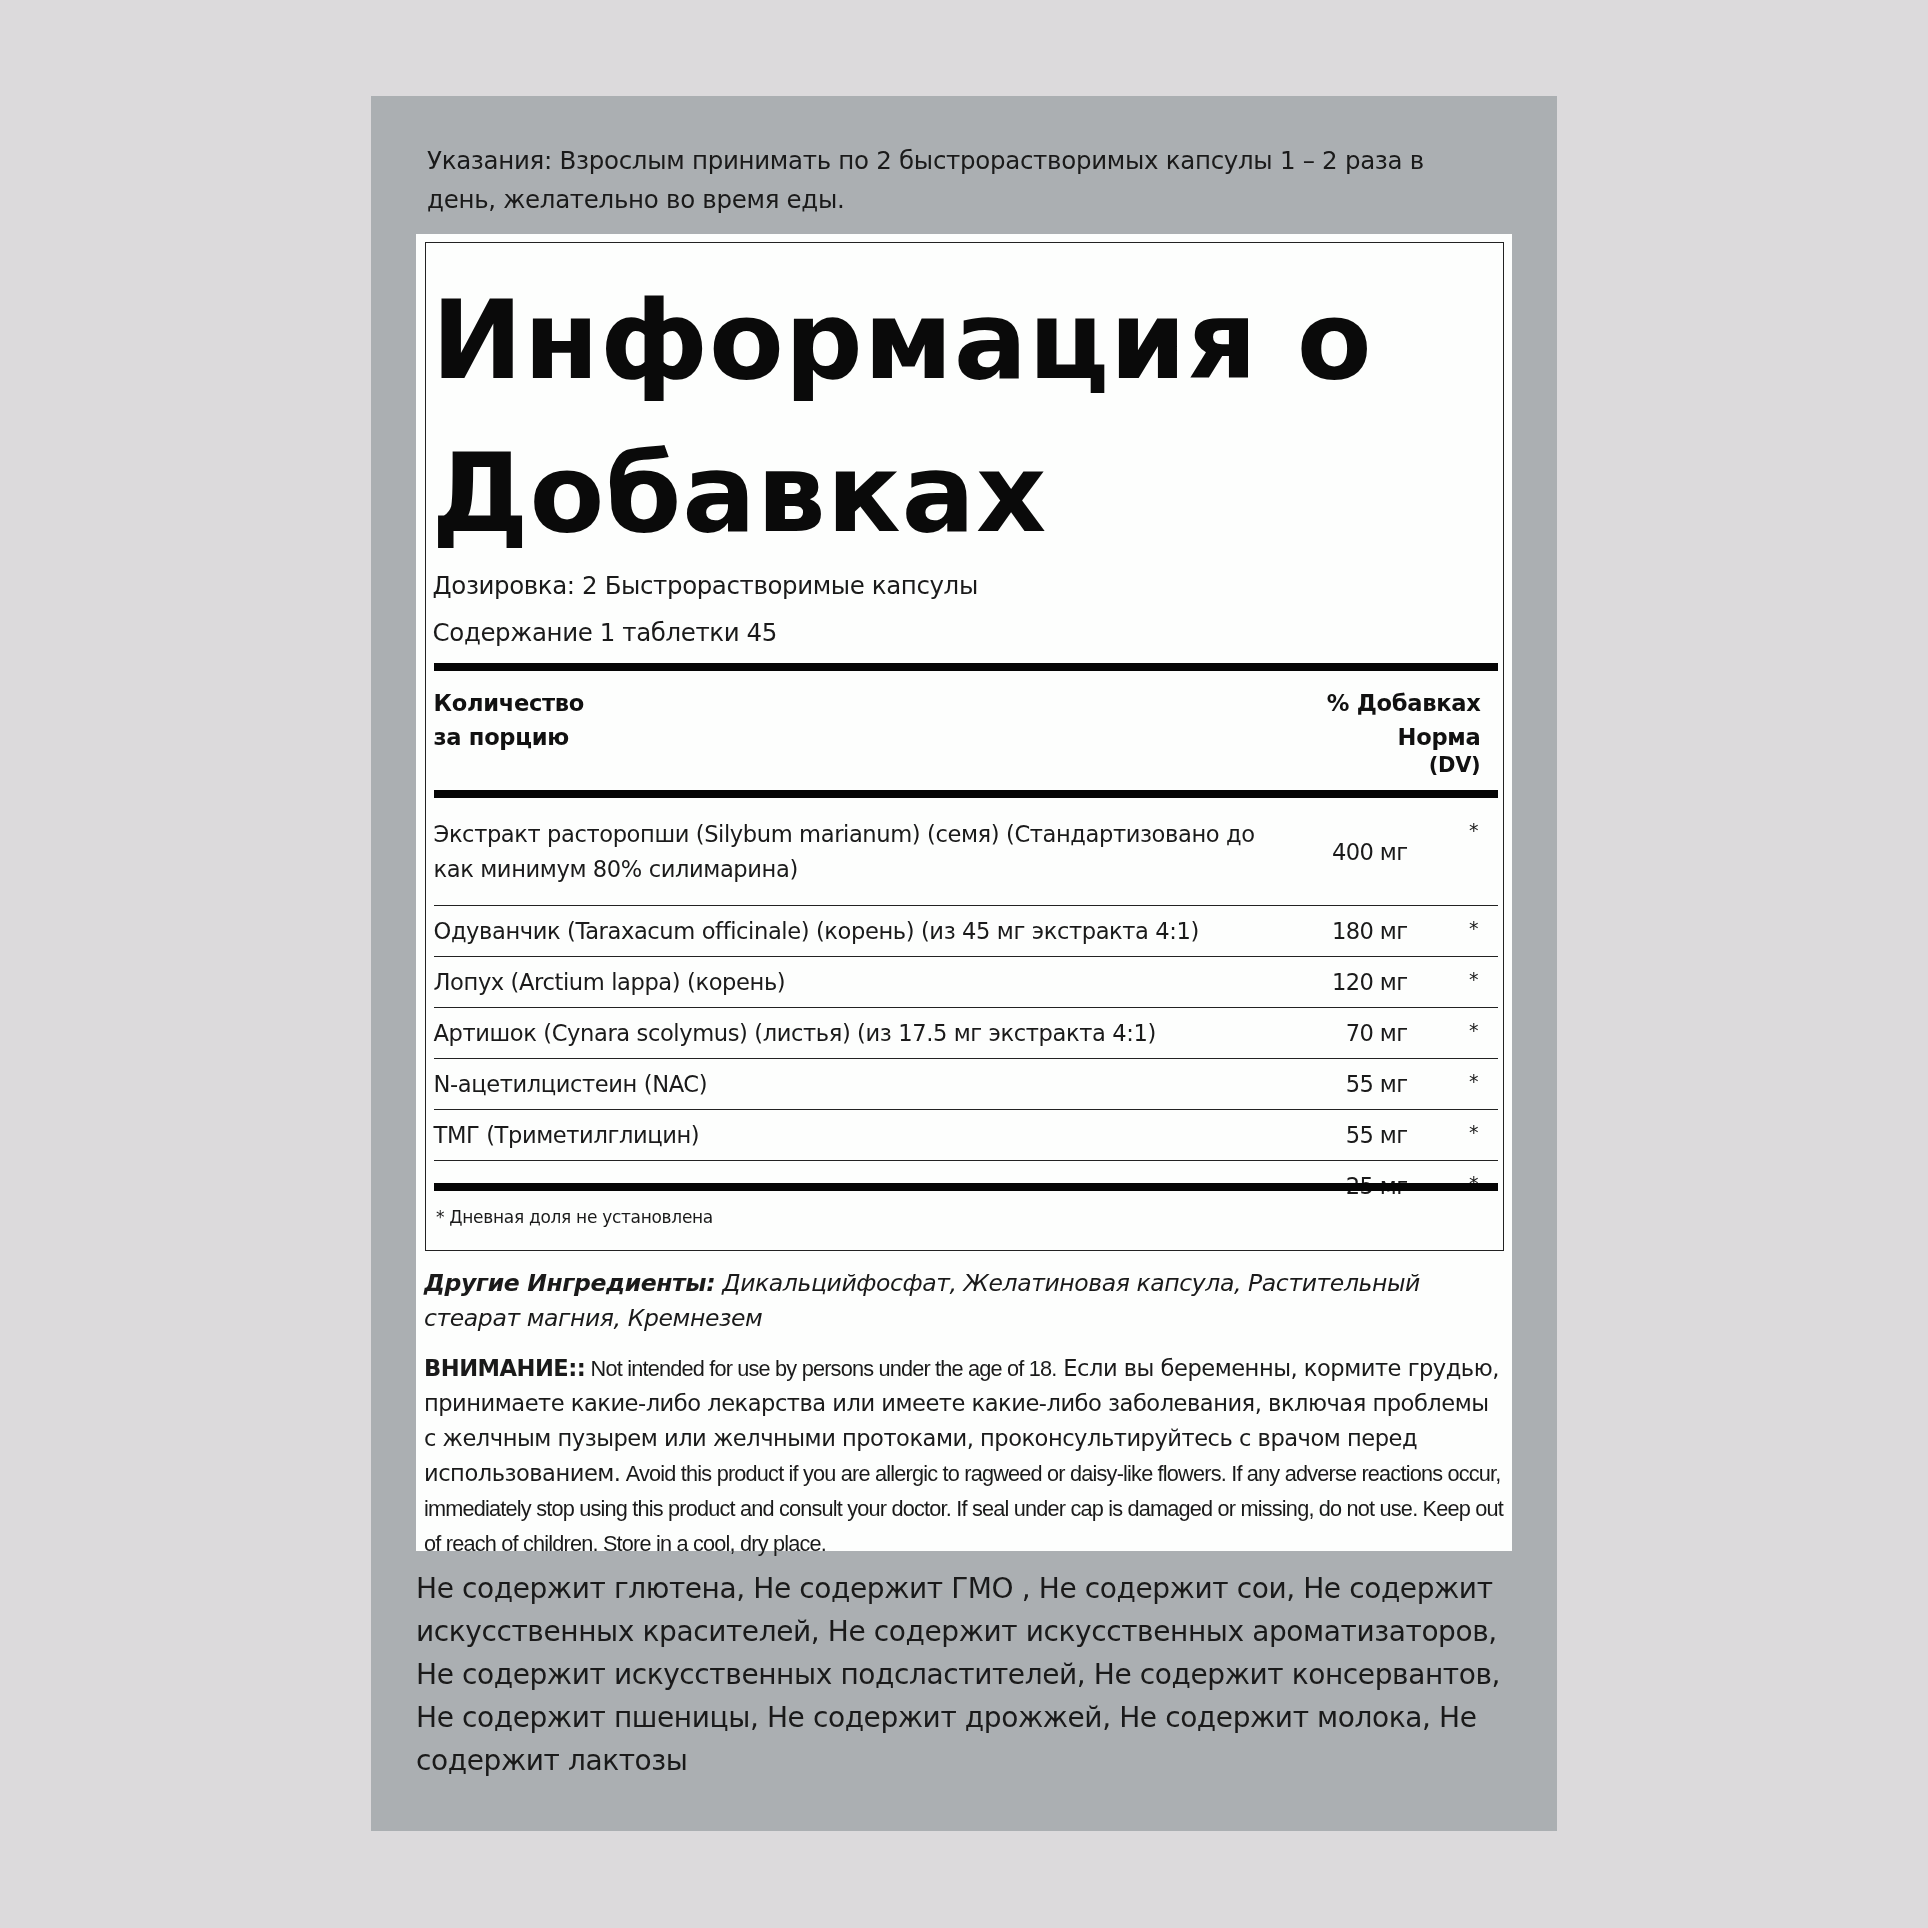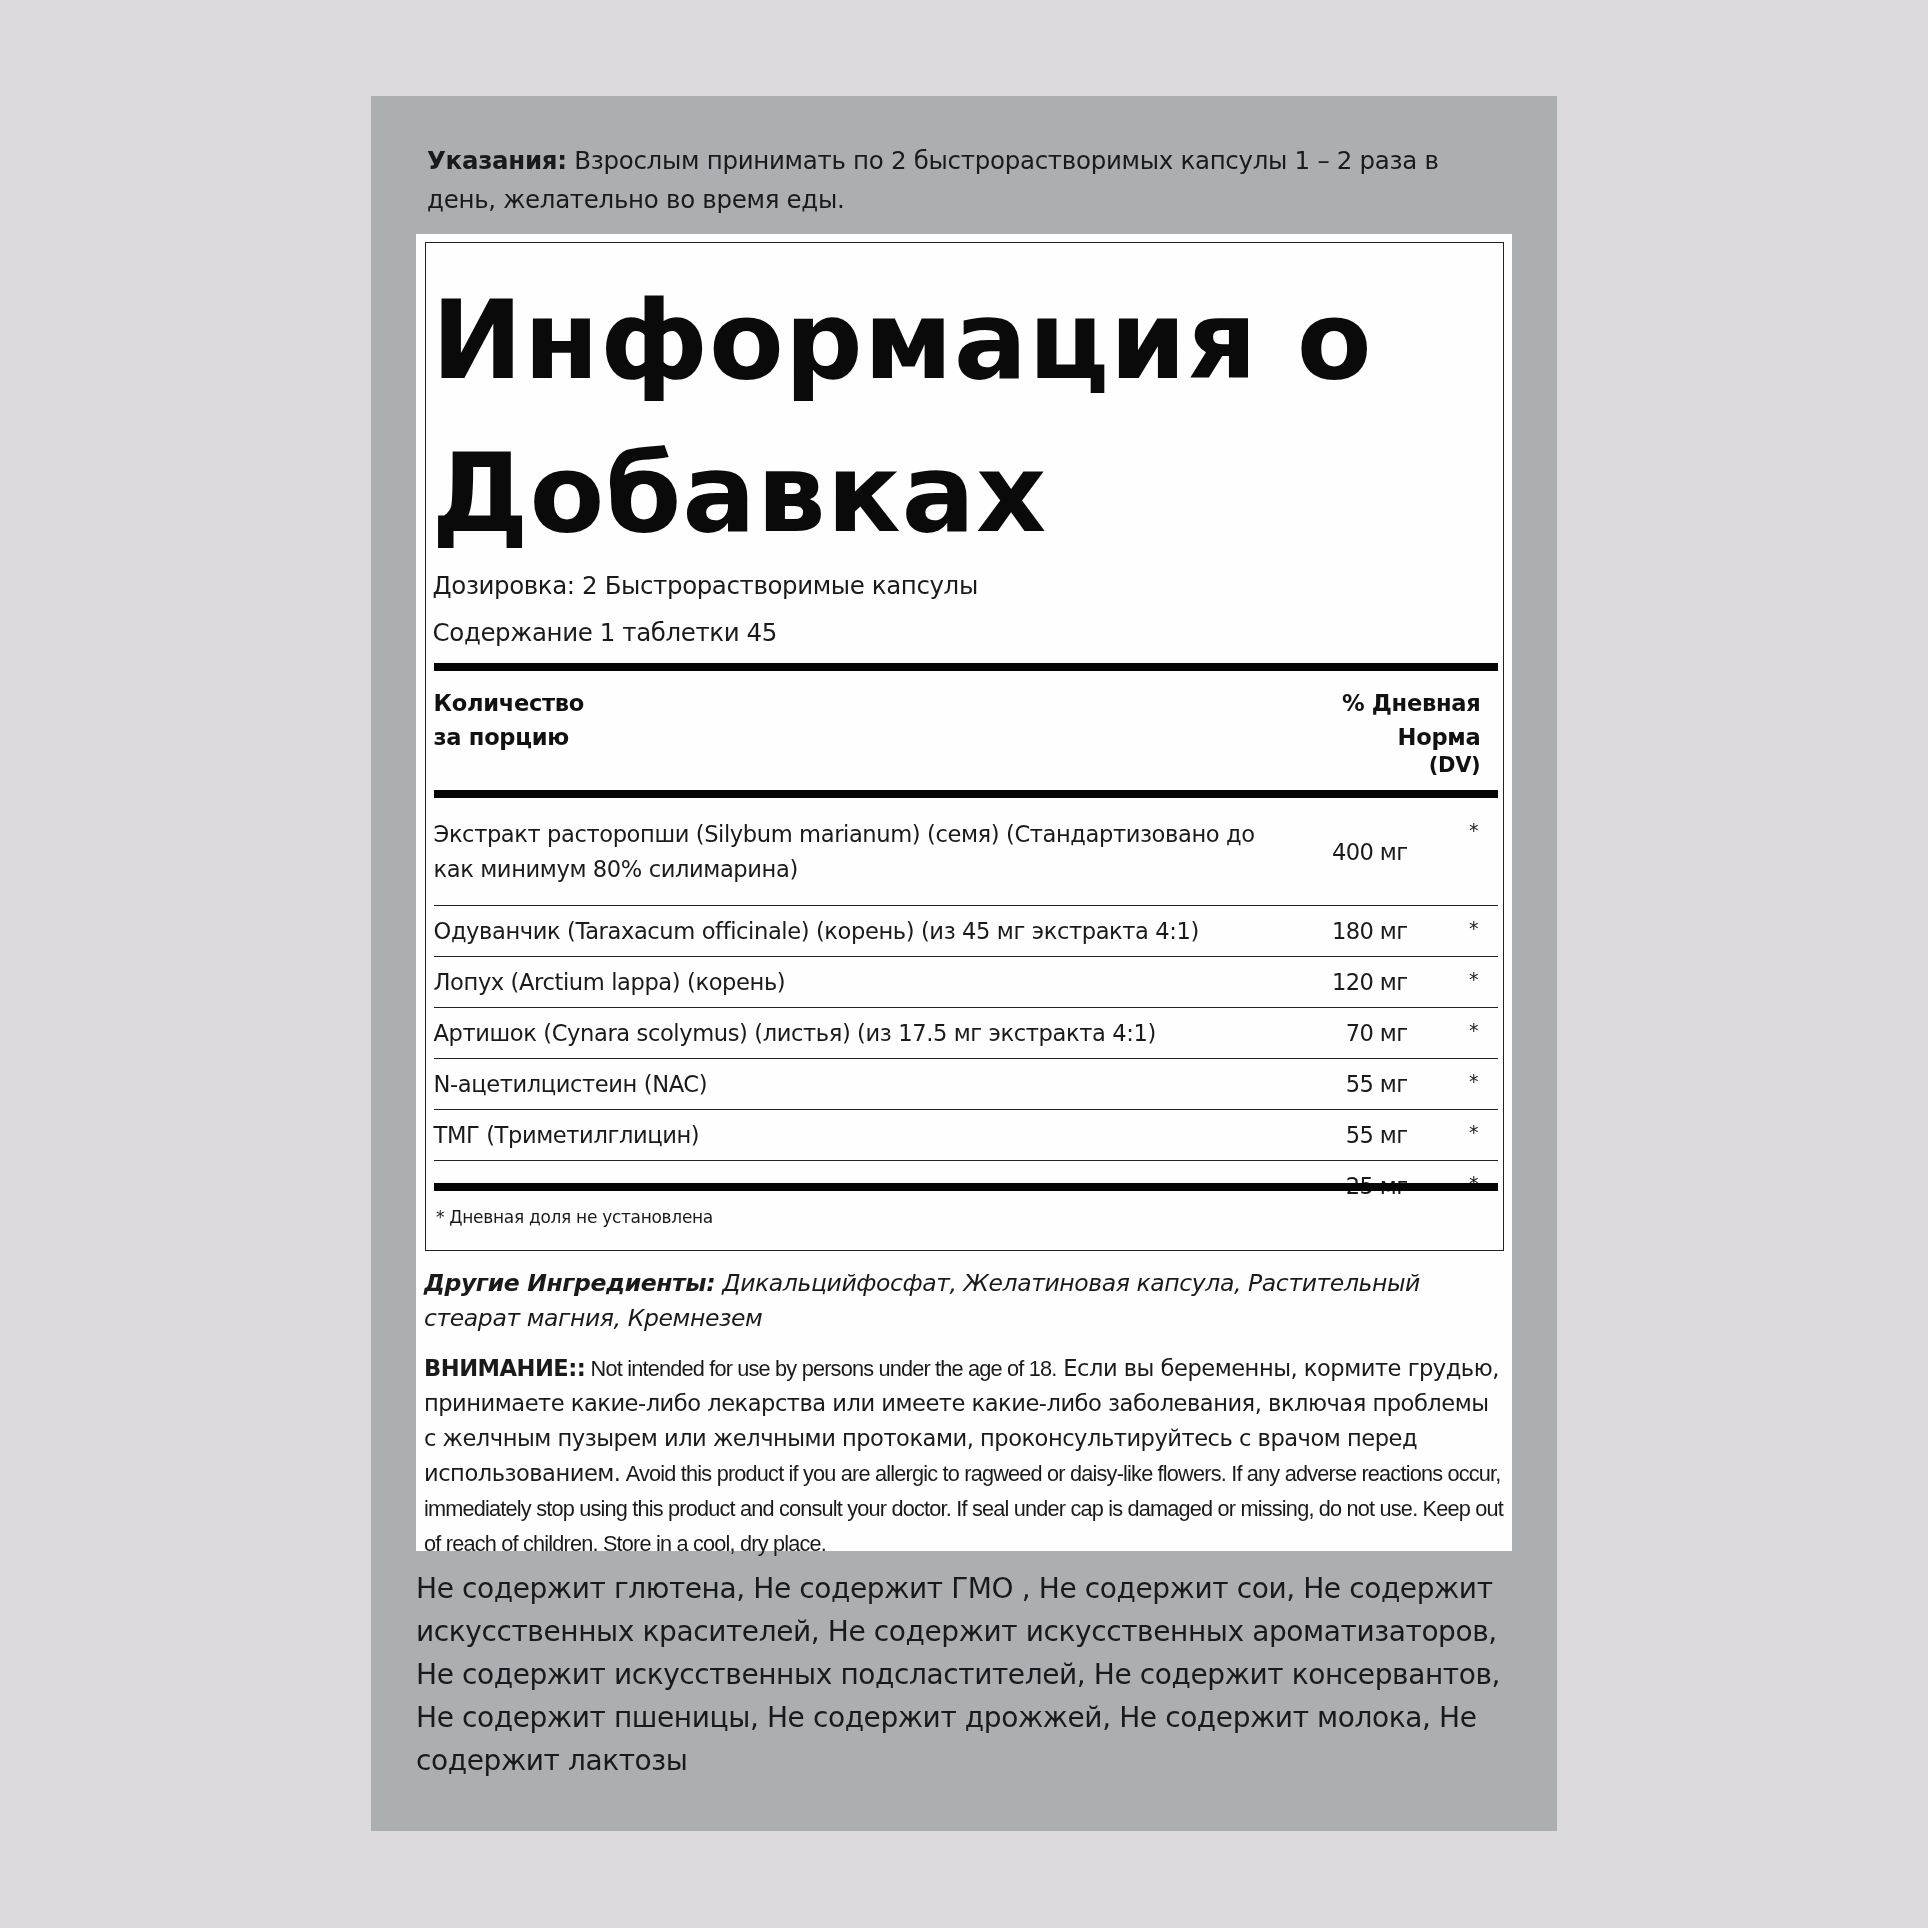--- a/index.html
+++ b/index.html
@@ -19,21 +19,21 @@
     }
     .directions {
       position: absolute;
       left: 427px; top: 141px;
       width: 1064px;
       font-size: 24.5px;
       line-height: 39px;
       color: #1a1a1a;
       letter-spacing: -0.3px;
     }
-    .directions b { font-weight: bold; }
+    .directions b { font-weight: normal; }
     .white-box {
       position: absolute;
       left: 416px; top: 234px;
       width: 1096px; height: 1317px;
       background: #fdfefd;
     }
     .facts {
       position: absolute;
       left: 425px; top: 242px;
       width: 1077px; height: 1007px;
@@ -161,21 +161,21 @@
   <div class="serving" style="top:328px;">Дозировка: 2 Быстрорастворимые капсулы</div>
   <div class="serving" style="top:375px;">Содержание 1 таблетки 45</div>
 
   <div class="thick-bar" style="top:420px;"></div>
 
   <div class="hdr-left">
     <div>Количество</div>
     <div>за порцию</div>
   </div>
   <div class="hdr-right">
-    <div>% Дневная</div>
+    <div>% Добавках</div>
     <div>Норма</div>
     <span class="dv">(DV)</span>
   </div>
 
   <div class="thick-bar" style="top:547px;"></div>
 
   <div class="rows">
     <div class="row" style="height:108px;">
       <div class="name">Экстракт расторопши (Silybum marianum) (семя) (Стандартизовано до как минимум 80% силимарина)</div>
       <div class="amt">400 мг</div>

